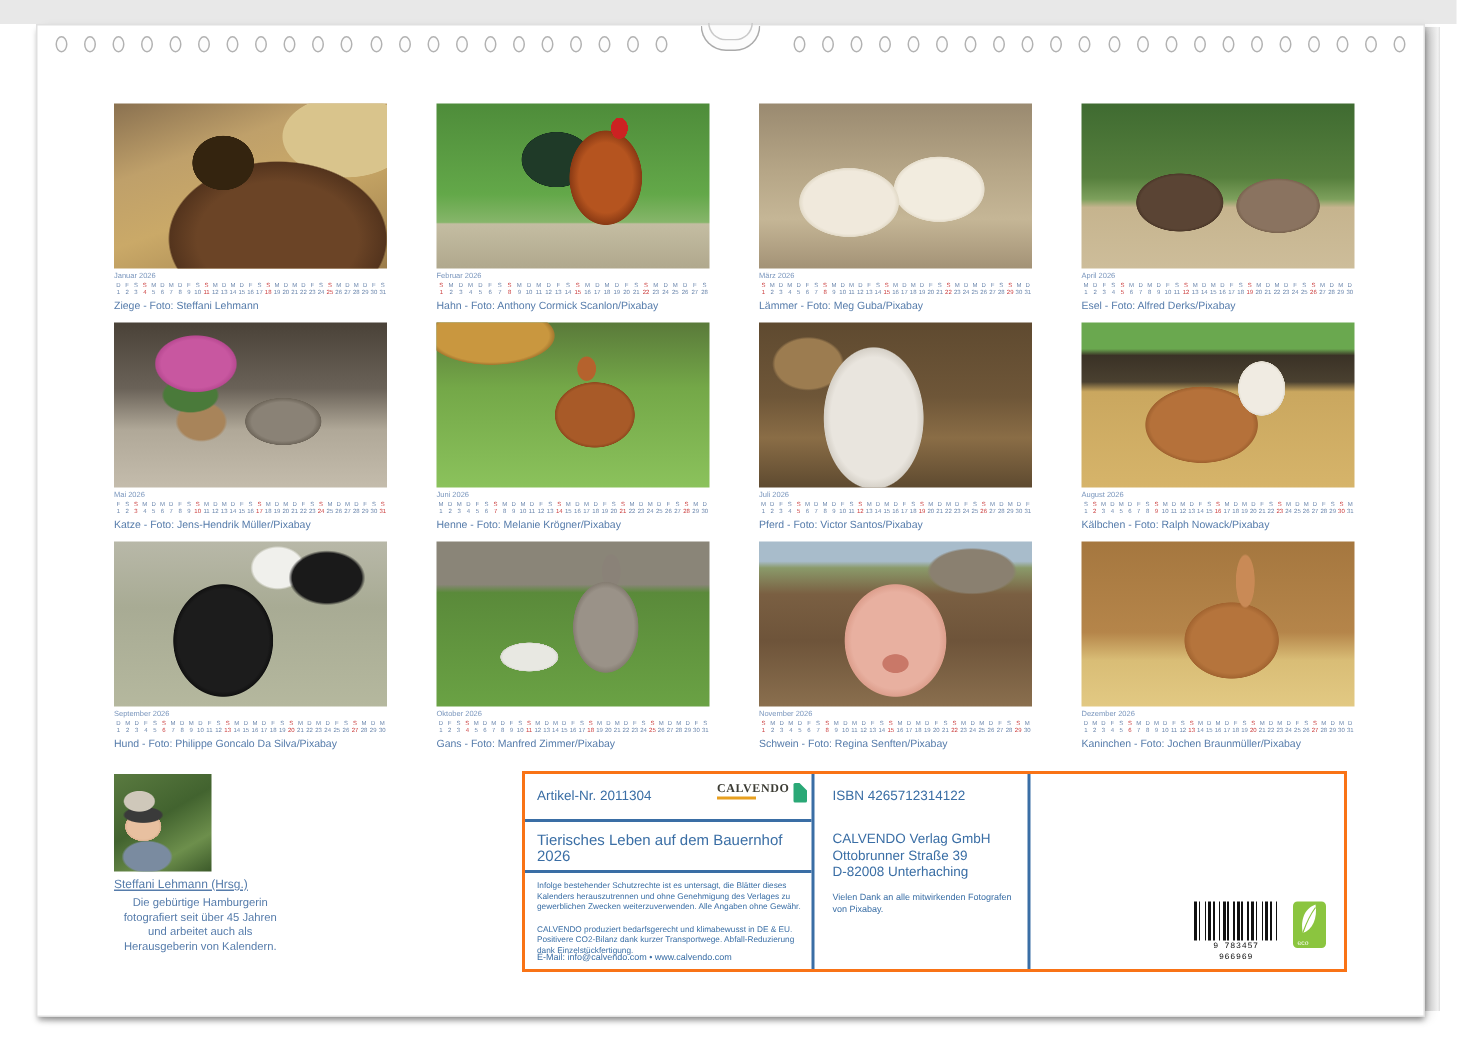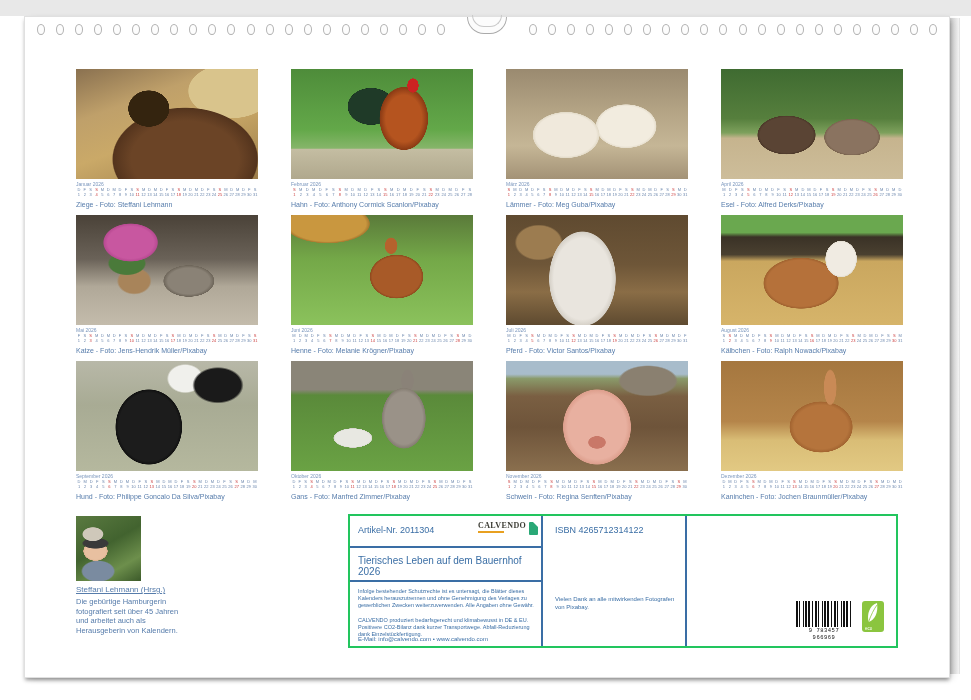--- a/index.html
+++ b/index.html
@@ -97,25 +97,25 @@
     linear-gradient(180deg,#a5773f 0%,#b5854a 55%,#d9bd76 72%,#e2c983 100%);}
   
   .author-photo{position:absolute;left:51px;top:499px;width:65px;height:65px;
     background:
       radial-gradient(18px 12px at 26% 28%,#cfc8ba 0 55%,transparent 60%),
       radial-gradient(22px 9px at 30% 42%,#3a3a3a 0 55%,transparent 62%),
       radial-gradient(20px 16px at 30% 54%,#e8c0a0 0 52%,#dcb190 60%,transparent 61%),
       radial-gradient(28px 18px at 34% 85%,#7a8ba0 0 55%,transparent 61%),
       linear-gradient(150deg,#5a7a40 0%,#42632f 45%,#6d8f4c 75%,#3c5a2a 100%);}
   .author-name{position:absolute;left:51px;top:568px;font-size:8px;line-height:10px;color:#567cab;text-decoration:underline;}
-  .author-bio{position:absolute;left:51px;top:580px;width:115px;font-size:7.5px;line-height:9.5px;color:#567cab;}
+  .author-bio{position:absolute;left:51px;top:580px;width:115px;font-size:7.5px;line-height:9.5px;color:#567cab;text-align:center;}
   .main-title{position:absolute;left:150px;top:497px;font-size:23px;line-height:25px;
     color:#3a6aa5;white-space:pre-line;letter-spacing:.2px;}
   .infobox{position:absolute;left:323px;top:497px;width:546px;height:130px;
-    border:2px solid #22c55e;color:#3a6ea5;}
+    border:2px solid #f97316;color:#3a6ea5;}
   .div-v{position:absolute;top:0;bottom:0;width:2px;background:#3a6ea5;}
   .div-v1{left:191px;} .div-v2{left:335px;}
   .div-h{position:absolute;left:0;width:191px;height:2px;background:#3a6ea5;}
   .div-h1{top:30px;} .div-h2{top:64px;}
   .artikel{position:absolute;left:8px;top:9px;font-size:9px;}
   .logo{position:absolute;left:128px;top:5px;width:60px;font-family:Liberation Serif, serif;}
   .logo-word{font-size:8px;font-weight:bold;letter-spacing:.4px;color:#3c3c34;}
   .logo-tag{width:26px;height:2px;background:#e8a020;margin-top:1px;}
   .logo-icon{position:absolute;right:0;top:1px;width:9px;height:13px;background:#2aa876;border-radius:1px;}
   .logo-icon:after{content:"";position:absolute;right:0;top:0;border-style:solid;
@@ -1074,20 +1074,23 @@
       <div class="logo-word">CALVENDO</div>
       <div class="logo-tag"></div>
       <div class="logo-icon"></div>
     </div>
     <div class="boxtitle">Tierisches Leben auf dem Bauernhof 2026</div>
     <div class="legal legal1">Infolge bestehender Schutzrechte ist es untersagt, die Blätter dieses Kalenders herauszutrennen und ohne Genehmigung des Verlages zu gewerblichen Zwecken weiterzuverwenden. Alle Angaben ohne Gewähr.</div>
     <div class="legal legal2">CALVENDO produziert bedarfsgerecht und klimabewusst in DE &amp; EU. Positivere CO2-Bilanz dank kurzer Transportwege. Abfall-Reduzierung dank Einzelstückfertigung.</div>
     <div class="email">E-Mail: info@calvendo.com • www.calvendo.com</div>
 
     <div class="isbn">ISBN 4265712314122</div>
+    <div class="publisher">CALVENDO Verlag GmbH
+Ottobrunner Straße 39
+D-82008 Unterhaching</div>
     <div class="thanks">Vielen Dank an alle mitwirkenden Fotografen
 von Pixabay.</div>
 
     <div class="barcode">
       <div class="barcode-bars"></div>
       <div class="barcode-digits">9 783457 966969</div>
     </div>
     <div class="eco">
       <svg width="20" height="26" viewBox="0 0 20 26">
         <path d="M14 2 C6 5 4 13 5.5 21 C12 19 15.5 11 14 2 Z" fill="#ffffff"></path>

